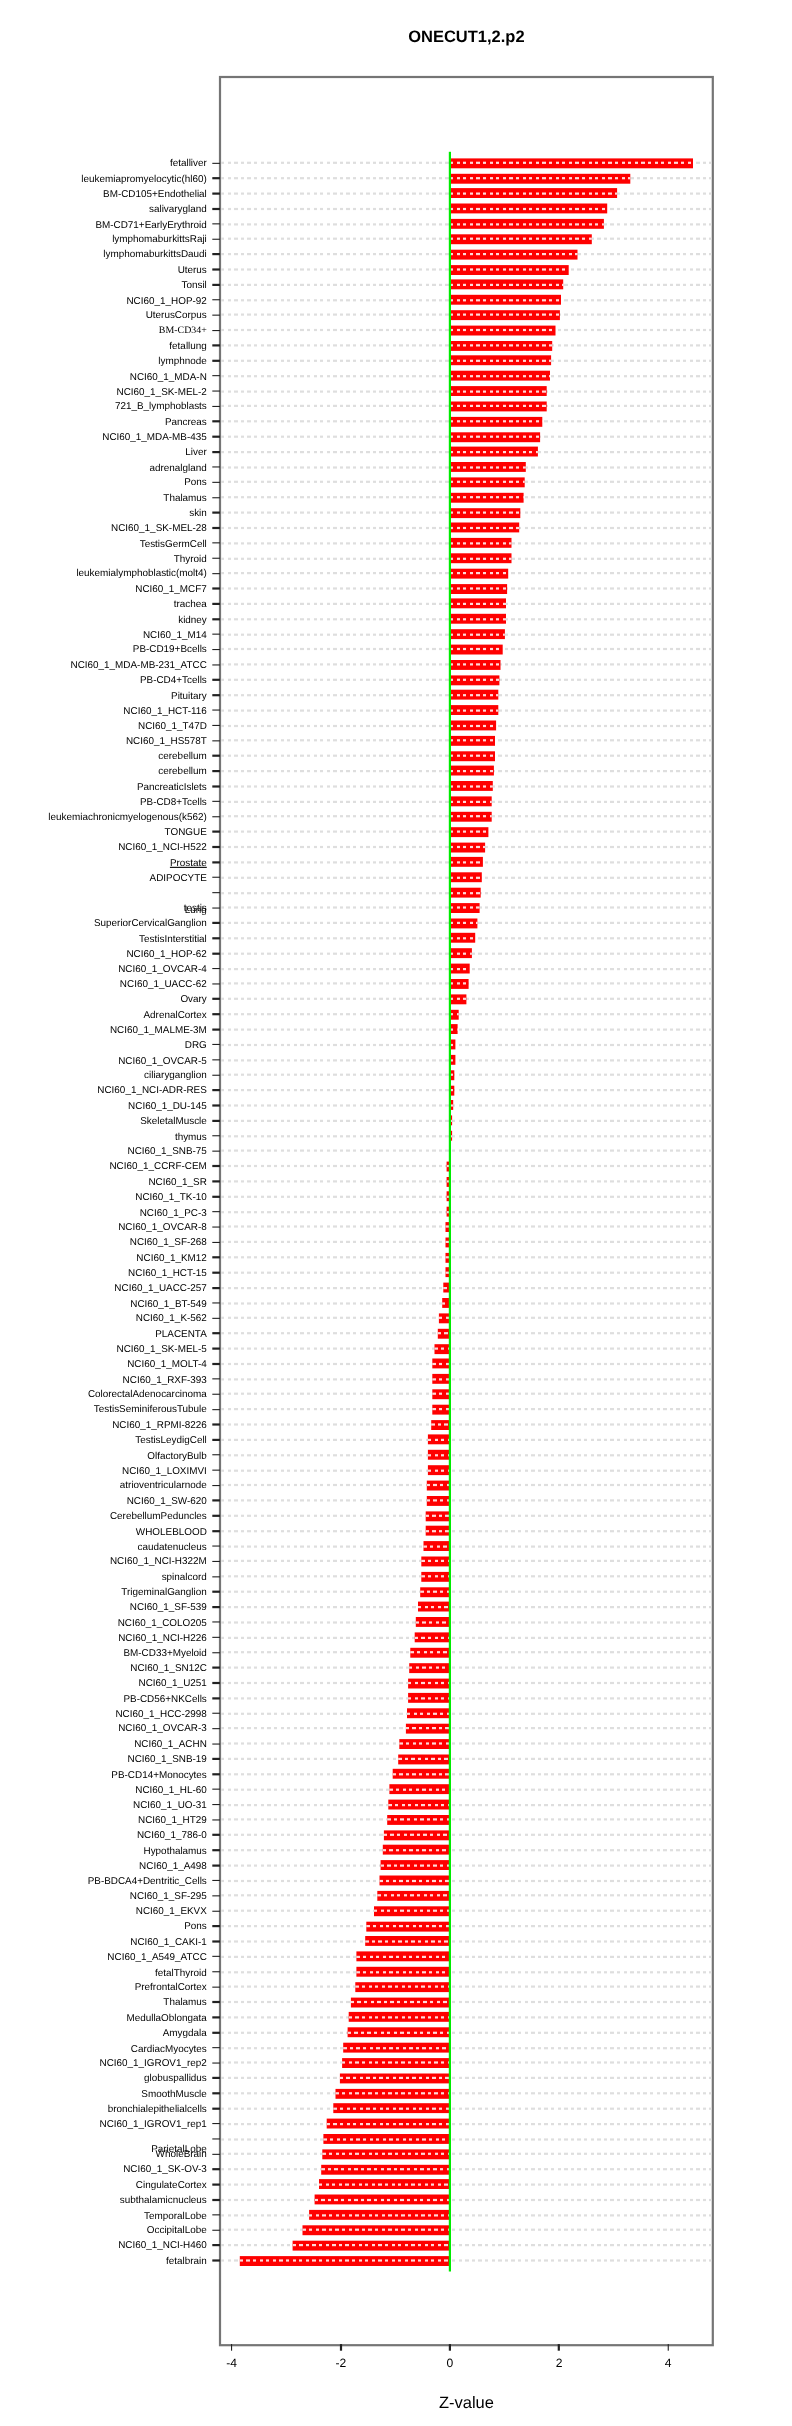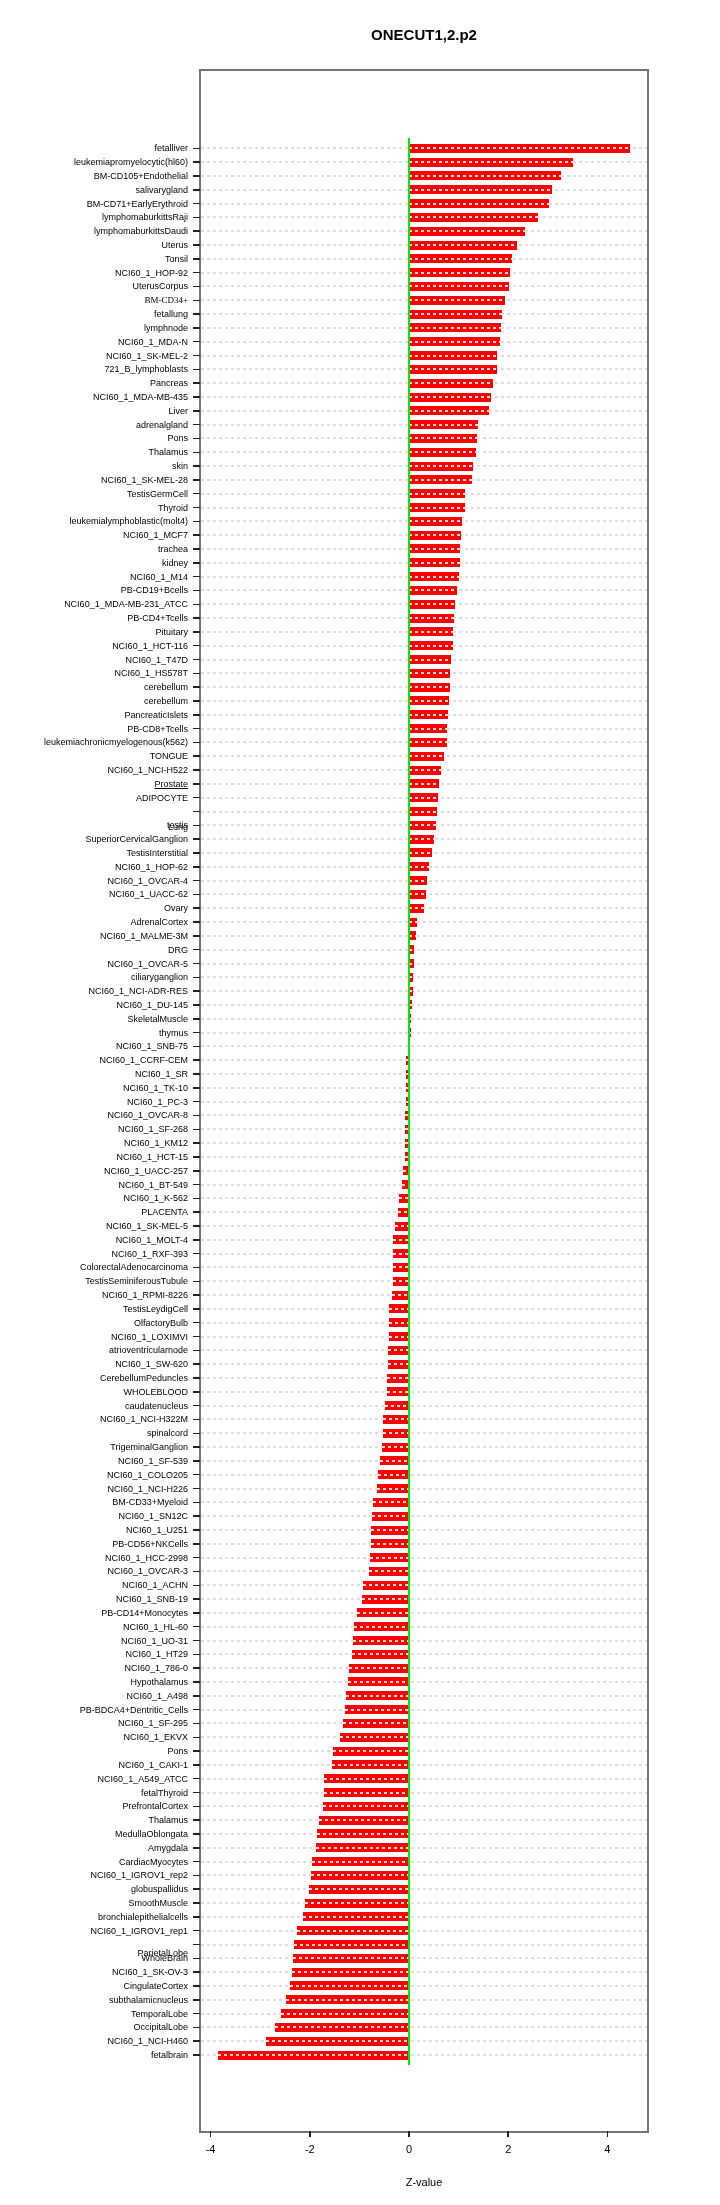--- a/index.html
+++ b/index.html
@@ -13,21 +13,21 @@
        background:repeating-linear-gradient(to right,#dedede 0 3px,transparent 3px 6px);}
   .bar{position:absolute;background:#fe0000;}
   .bar-dash{position:absolute;left:0;right:0;top:50%;margin-top:-1px;height:2px;
        background:repeating-linear-gradient(to right,rgba(255,255,255,.85) 0 3px,transparent 3px 6px);}
   .row-label{position:absolute;font-size:9px;color:#000;white-space:nowrap;
        transform:translateY(-50%);text-align:right;}
   .y-tick{position:absolute;width:7px;height:1.5px;background:#222;}
   #zero-line{position:absolute;width:2px;background:#00eb00;}
   .x-tick{position:absolute;width:1.5px;height:6px;background:#222;}
   .x-tick-label{position:absolute;font-size:11px;color:#000;transform:translateX(-50%);}
-  #x-axis-title{position:absolute;font-size:11px;color:#000;transform:translateX(-50%);
+  #x-axis-title{position:absolute;font-size:15px;color:#000;transform:translateX(-50%);
        white-space:nowrap;}
 </style>
 </head>
 <body>
 
 <div id="figure">
   <div id="chart-title">ONECUT1,2.p2</div>
   <div id="plot-box" style="left: 199px; top: 69px; width: 446px; height: 2060px; border-color: rgb(117, 117, 117);"></div>
   <div id="rows">
       <div class="gridline" style="left: 201px; width: 446px; top: 147.3px;"></div>

